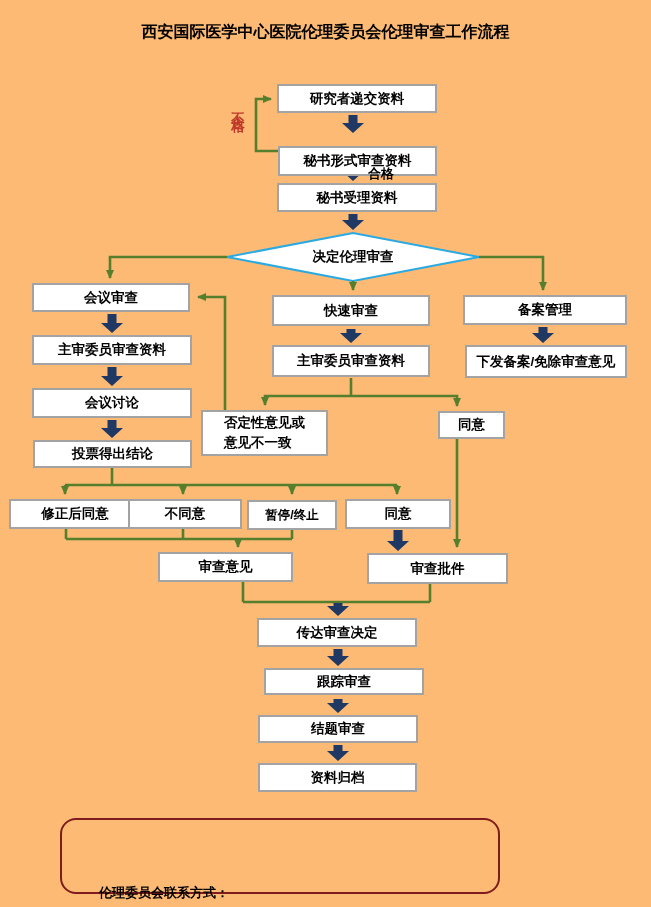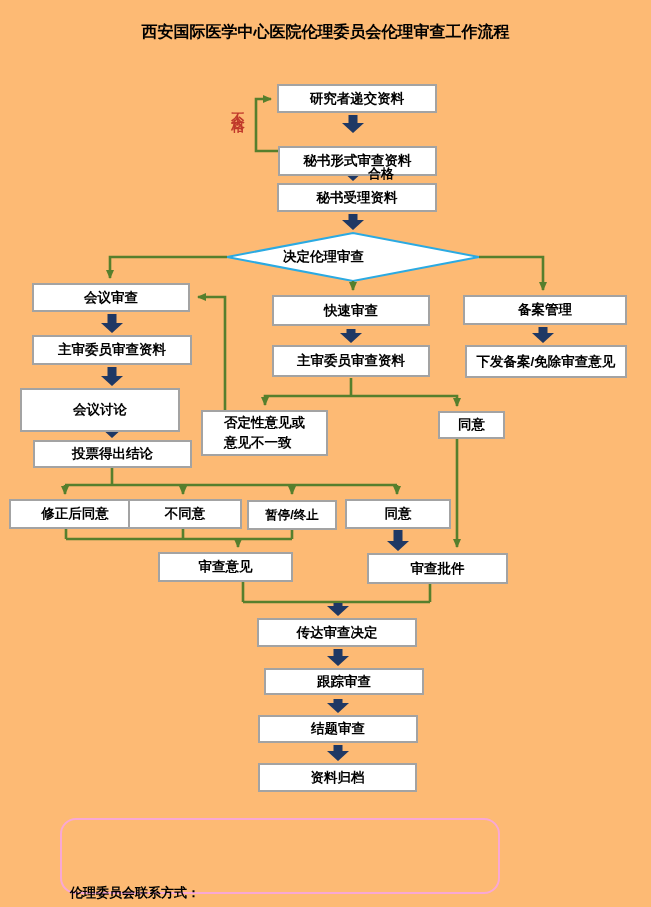--- a/index.html
+++ b/index.html
@@ -22,26 +22,26 @@
   .node .inner{display:inline-block;text-align:left;}
   .plain-label{
     position:absolute;z-index:3;font-size:13px;font-weight:bold;color:#000;
   }
   .v-label{
     position:absolute;z-index:3;font-size:13.5px;font-weight:bold;color:#c0392b;
     writing-mode:vertical-rl;text-orientation:upright;letter-spacing:3px;line-height:1;
   }
   .diamond-label{
     position:absolute;z-index:2;font-size:13.5px;font-weight:bold;color:#000;
-    text-align:left;
+    text-align:center;
   }
   .contact-box{
     position:absolute;left:60px;top:818px;width:440px;height:76px;z-index:2;
-    box-sizing:border-box;border:2px solid #f9a8d4;border-radius:16px;
-    padding:12px 0 0 8px;font-size:13px;font-weight:bold;color:#000;
+    box-sizing:border-box;border:2px solid #7f1d1d;border-radius:16px;
+    padding:12px 0 0 37px;font-size:13px;font-weight:bold;color:#000;
     line-height:1.9;white-space:pre-wrap;
   }
 </style>
 </head>
 <body>
 
 <div class="page">
 
   <div class="title">西安国际医学中心医院伦理委员会伦理审查工作流程</div>
 
@@ -98,21 +98,21 @@
   </svg>
 
   <div class="node" style="left:277px;top:84px;width:160px;height:29px">研究者递交资料</div>
   <div class="node" style="left:278px;top:146px;width:159px;height:30px">秘书形式审查资料</div>
   <div class="node" style="left:277px;top:183px;width:160px;height:29px">秘书受理资料</div>
 
   <div class="diamond-label" style="left:283px;top:248px;width:140px">决定伦理审查</div>
 
   <div class="node" style="left:32px;top:283px;width:158px;height:29px">会议审查</div>
   <div class="node" style="left:32px;top:335px;width:160px;height:30px">主审委员审查资料</div>
-  <div class="node" style="left:20px;top:388px;width:160px;height:44px">会议讨论</div>
+  <div class="node" style="left:32px;top:388px;width:160px;height:30px">会议讨论</div>
   <div class="node" style="left:33px;top:440px;width:159px;height:28px">投票得出结论</div>
 
   <div class="node" style="left:272px;top:295px;width:158px;height:31px">快速审查</div>
   <div class="node" style="left:272px;top:345px;width:158px;height:32px">主审委员审查资料</div>
   <div class="node" style="left:201px;top:410px;width:127px;height:46px"><span class="inner">否定性意见或
 意见不一致</span></div>
   <div class="node" style="left:438px;top:411px;width:67px;height:28px">同意</div>
 
   <div class="node" style="left:463px;top:295px;width:164px;height:30px">备案管理</div>
   <div class="node" style="left:465px;top:345px;width:162px;height:33px">下发备案/免除审查意见</div>

